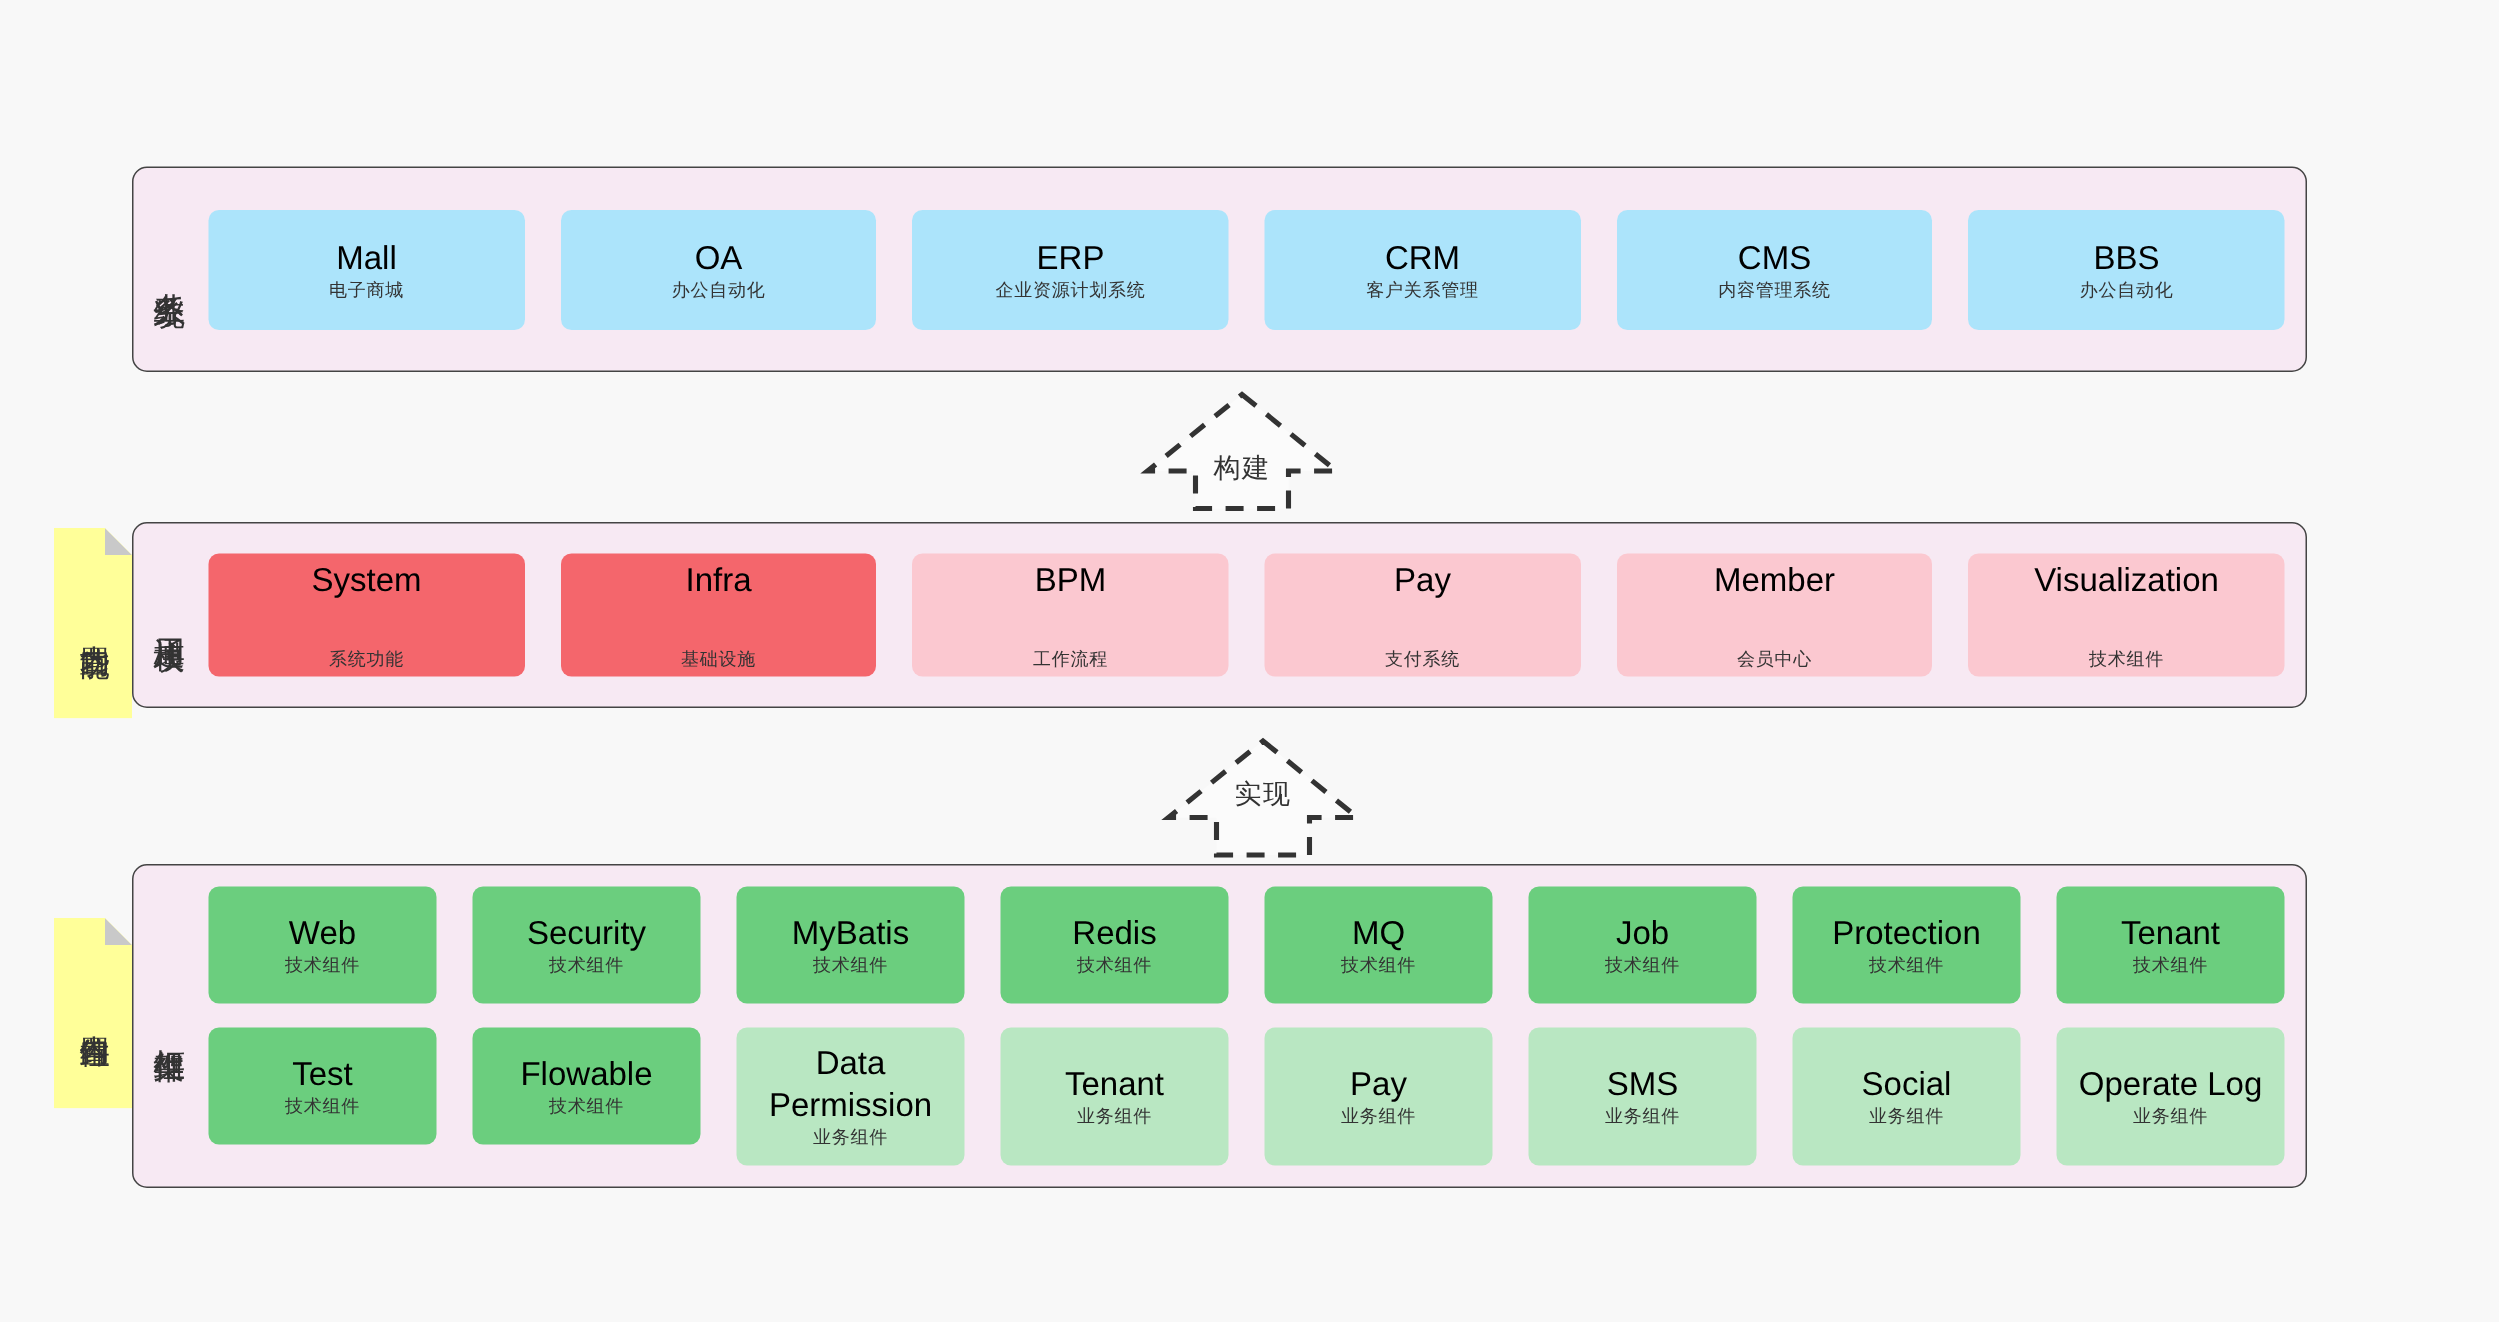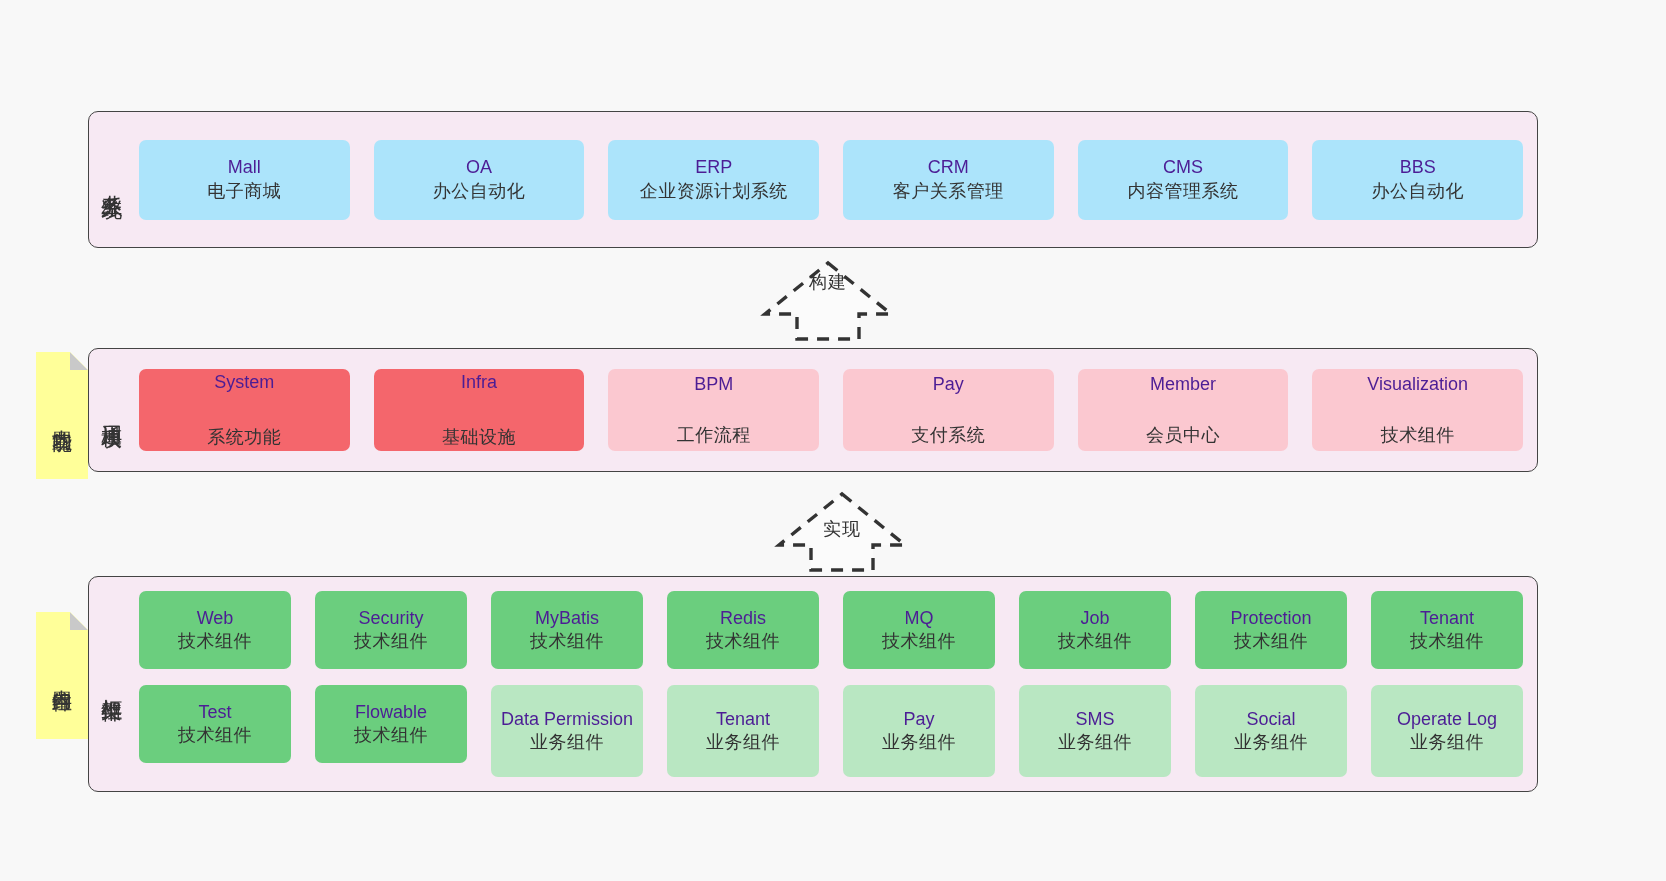--- a/index.html
+++ b/index.html
@@ -68,25 +68,25 @@
     display: flex;
     flex-direction: column;
     align-items: center;
     justify-content: center;
     text-align: center;
     line-height: 1.28;
     box-sizing: border-box;
     padding: 4px 6px;
   }
   .card .en {
-    font-size: 18px;
-    color: #4c1d95;
+    font-size: 22px;
+    color: #000000;
   }
   .card .cn {
-    font-size: 18px;
+    font-size: 12px;
     color: #333333;
     letter-spacing: 0.5px;
   }
   .card.biz      { background: #ace4fb; height: 80px; }
   .card.mod-on   { background: #f4666c; height: 82px; gap: 31px; }
   .card.mod-off  { background: #fbc8d0; height: 82px; justify-content: space-between; }
   .card.tech     { background: #6bce7e; height: 78px; }
   .card.bizcomp  { background: #b9e7c2; height: 92px; }
 
   
@@ -170,21 +170,21 @@
             <div class="cn">办公自动化</div>
           </div>
         </div>
     </div>
   </div>
 
   <div class="arrow" style="left:758px; top:258px;">
     <svg width="140" height="86" viewBox="0 0 140 86">
       <path d="M70 5 L133 56 L101 56 L101 81 L39 81 L39 56 L7 56 Z" fill="#fbfbfb" stroke="#333333" stroke-width="3.4" stroke-dasharray="12,9" stroke-linejoin="miter"></path>
     </svg>
-    <div class="arrow-label" style="top:12px;font-family:Liberation Mono, monospace;">构建</div>
+    <div class="arrow-label" style="top:42px;font-family:Liberation Mono, monospace;">构建</div>
   </div>
 
   <div class="sticky" style="left:36px; top:352px; height:127px;">
     <span class="fold"></span>
     <span>内置功能</span>
   </div>
   <div class="layer" id="layer-modules" style="left:88px; top:348px; width:1450px; height:124px;">
     <div class="layer-title">通用模块</div>
     <div class="layer-body">
       <div class="row" id="modules-row">

